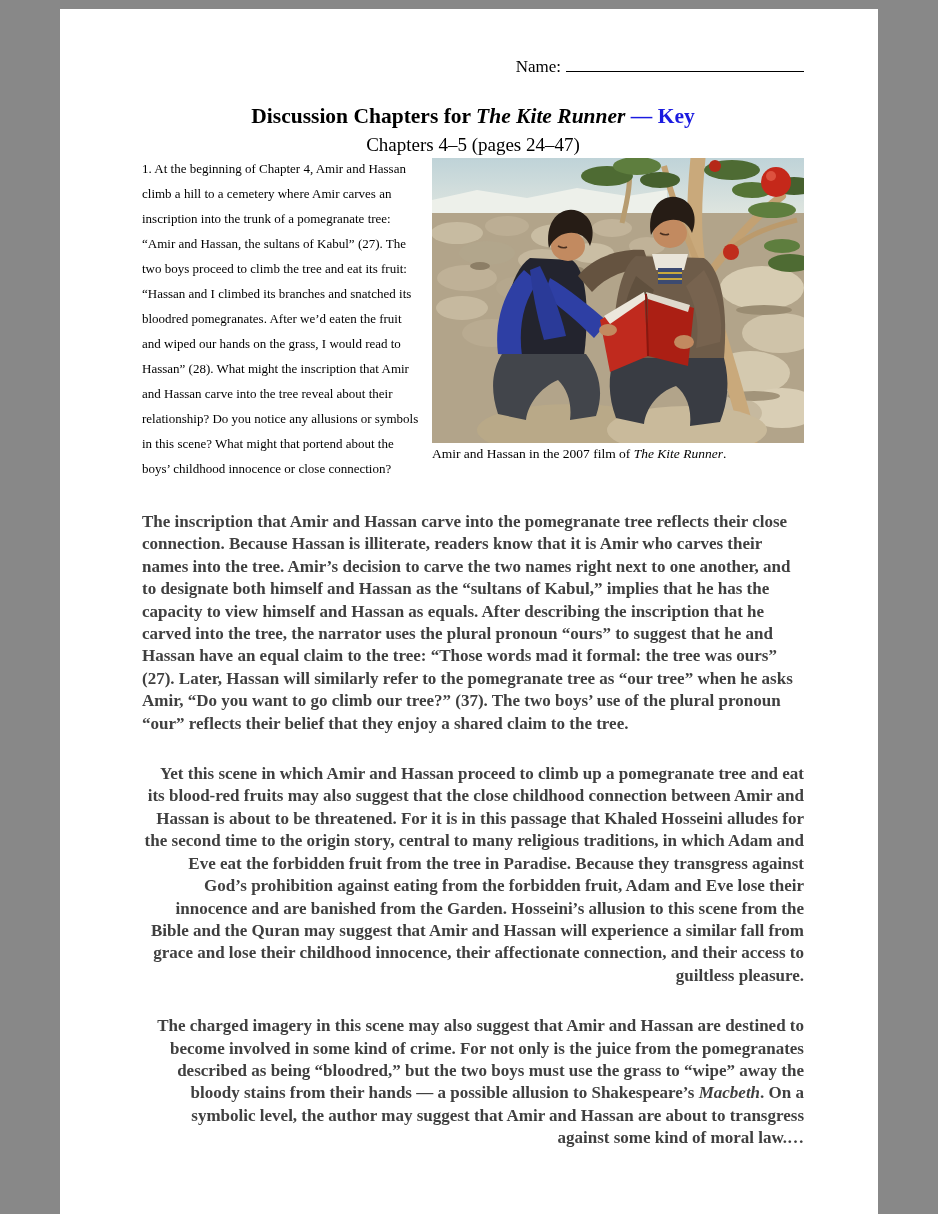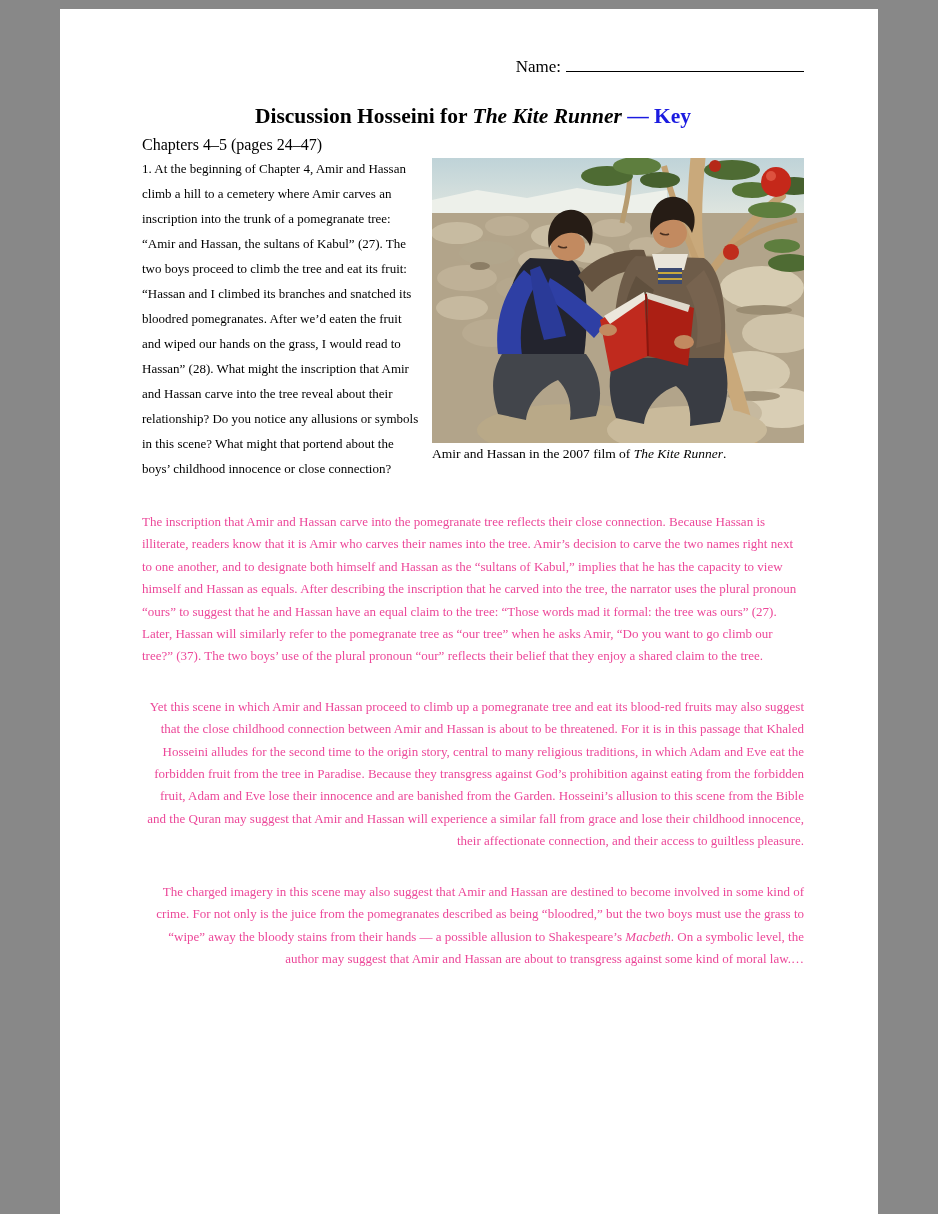--- a/index.html
+++ b/index.html
@@ -7,40 +7,40 @@
     width:818px;height:1214px;background:#ffffff;margin:9px auto;
     box-sizing:border-box;padding:47px 74px 0 82px;
     font-family:"Liberation Serif","DejaVu Serif",serif;color:#000;
     position:relative;overflow:hidden;
   }
   .name-row{text-align:right;font-size:17px;line-height:22px;}
   .name-line{display:inline-block;width:238px;border-bottom:1.6px solid #000;height:15px;margin-left:5px;vertical-align:baseline;}
   .title{text-align:center;font-size:21.5px;font-weight:bold;margin-top:25px;line-height:26px;}
   .italic{font-style:italic;}
   .blue{color:#1b1be0;}
-  .subtitle{text-align:left;font-size:16px;margin-top:5px;line-height:22px;}
+  .subtitle{text-align:center;font-size:19px;margin-top:5px;line-height:22px;}
   .section-heading{font-size:17px;font-weight:bold;margin:23px 0 24px 0;line-height:22px;}
   .figure{float:right;width:372px;margin:2px 0 6px 12px;}
   .photo{width:372px;height:285px;display:block;}
   .caption{font-size:13.5px;line-height:17px;margin-top:2px;}
   .question-text{font-size:13px;line-height:25px;margin:0;}
   .answer{clear:none;margin-top:30px;}
-  .answer p{color:#ec4899;font-weight:normal;font-size:13px;line-height:22.4px;margin:0 0 0 0;}
+  .answer p{color:#404040;font-weight:bold;font-size:17px;line-height:22.4px;margin:0 0 0 0;}
   .answer p + p{margin-top:28px;text-align:right;}
 </style>
 </head>
 <body>
 
 <div class="page">
 
   <div class="name-row">
     <span>Name:</span><span class="name-line"></span>
   </div>
 
-  <div class="title"><span>Discussion Hosseini for </span><span class="italic">The Kite Runner</span><span class="blue"> — </span><span class="blue">Key</span></div>
+  <div class="title"><span>Discussion Chapters for </span><span class="italic">The Kite Runner</span><span class="blue"> — </span><span class="blue">Key</span></div>
 
   <div class="subtitle">Chapters 4–5 (pages 24–47)</div>
 
   <div class="figure">
     <svg class="photo" viewBox="0 0 372 285" role="img" aria-label="Two boys sitting on rocks beneath a pomegranate tree reading a red book; still from the 2007 film of The Kite Runner">
       <defs>
         <linearGradient id="sky" x1="0" y1="0" x2="0" y2="1">
           <stop offset="0" stop-color="#bfd3d8"></stop>
             <stop offset="1" stop-color="#e2e7e0"></stop>
         </linearGradient>

